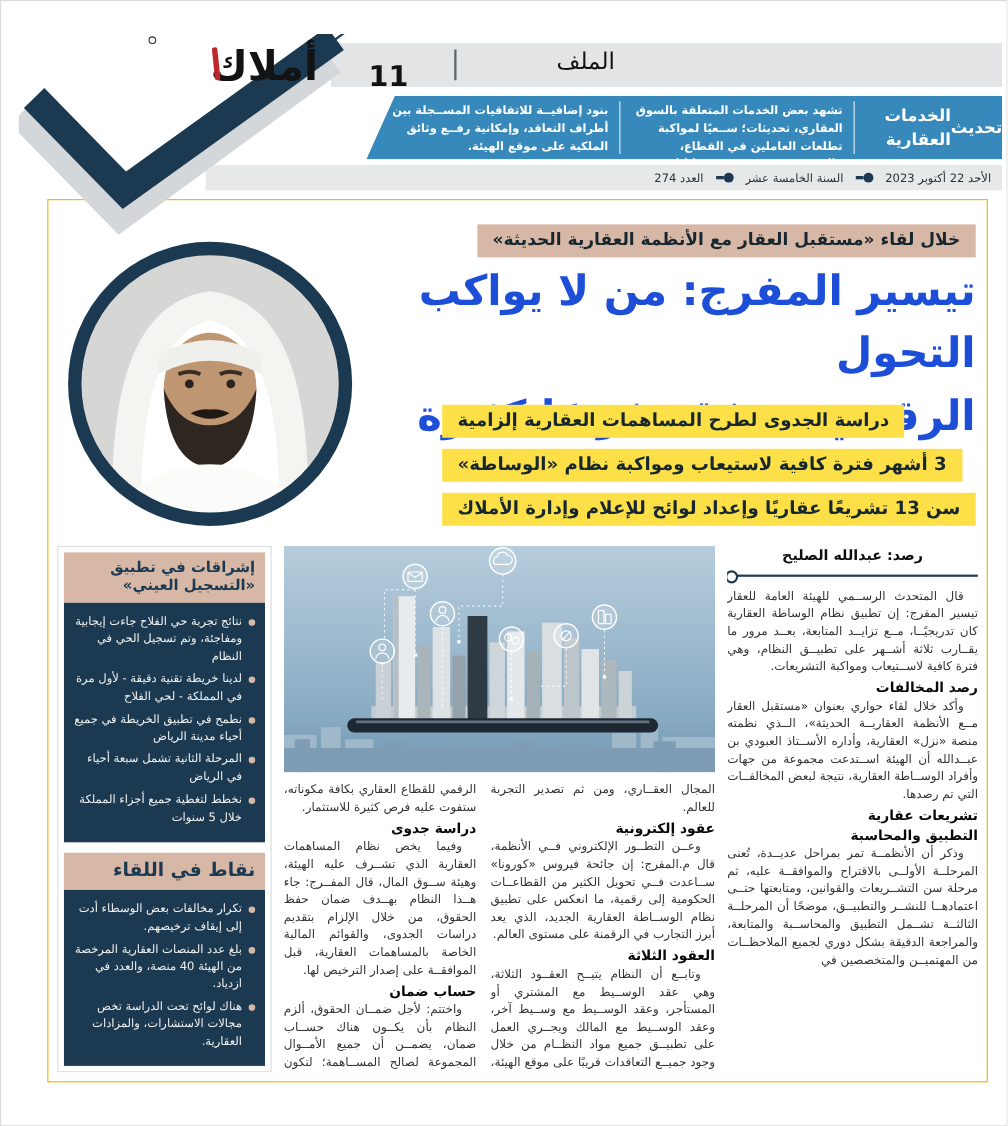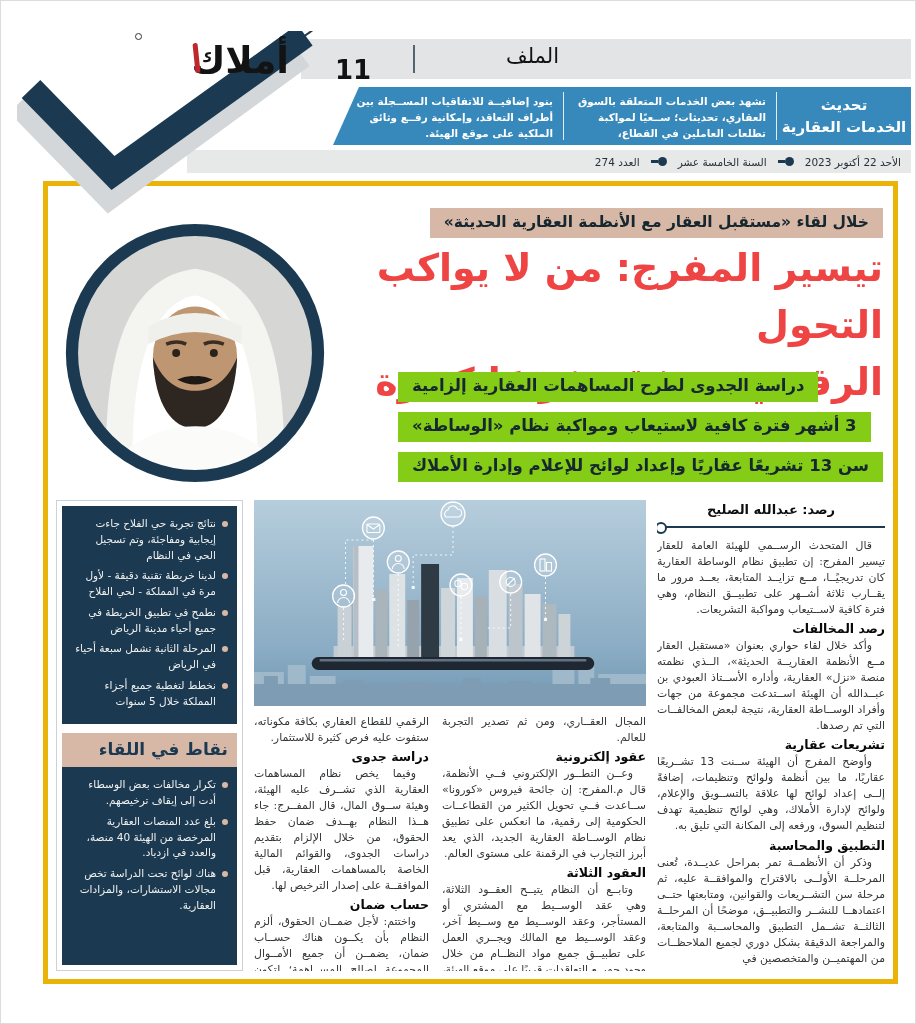--- a/index.html
+++ b/index.html
@@ -12,21 +12,21 @@
   
   .gray-bar { position:absolute; top:38px; left:300px; right:4px; height:40px;
               background:#e2e4e5; }
   .file-title { position:absolute; right:352px; top:5px; font-size:21px; font-weight:normal; color:#121212; }
   .gray-divider { position:absolute; left:112px; top:6px; bottom:6px; width:2px; background:#55656f; }
   .page-num { position:absolute; left:34px; top:16px; font-size:26px; font-weight:bold; color:#121212; }
 
   .blue-banner { position:absolute; top:86px; left:332px; right:4px; height:58px;
                  background:#3789bb; clip-path:polygon(26px 0, 100% 0, 100% 100%, 0 100%);
                  display:flex; flex-direction:row; align-items:stretch; color:#fff; }
-  .tb-title { width:134px; display:flex; flex-direction:column; justify-content:center;
+  .tb-title { width:134px; display:flex; flex-direction:row; justify-content:center;
               align-items:center; font-weight:bold; font-size:15px; line-height:1.5; }
   .tb-sep { width:1px; background:rgba(255,255,255,.85); margin:5px 0; }
   .tb-text { width:212px; margin:0; padding:6px 10px 4px 6px; font-size:10.4px; font-weight:bold;
              line-height:1.55; text-align:right; }
   .tb-text.last { width:auto; flex:1; }
 
   .date-strip { position:absolute; top:149px; left:186px; right:4px; height:23px;
                 background:#e7e9e9; display:flex; align-items:center;
                 padding:0 10px; gap:11px; font-size:10.5px; color:#25313a; }
   .d-bullet { display:inline-flex; align-items:center; }
@@ -36,31 +36,31 @@
   .logo { position:absolute; top:30px; left:16px; width:300px; height:190px; z-index:5; }
   .logo-text { position:absolute; top:8px; right:28px; font-size:37px; font-weight:bold;
                color:#131313; letter-spacing:1px; }
   .logo-accent { position:absolute; top:12px; right:118px; width:5px; height:30px;
                  background:#c0272d; transform:rotate(-6deg); border-radius:2px; }
   .logo-reg { position:absolute; top:2px; left:118px; width:7px; height:7px; border:1px solid #333;
               border-radius:50%; font-size:5px; color:#333; text-align:center; line-height:6px; }
 
   
   .article-box { position:absolute; top:180px; left:42px; right:17px; bottom:39px;
-                 background:#fff; border:5px solid #eab308; padding:8px; overflow:hidden; }
+                 background:#fff; border:1px solid #eab308; padding:8px; overflow:hidden; }
 
   .article-head { position:relative; height:306px; }
   .portrait { position:absolute; left:6px; top:26px; width:266px; height:266px; }
   .kicker { position:absolute; top:14px; right:2px; background:#d7b7a6; color:#17272f;
             font-weight:bold; font-size:15.5px; padding:5px 14px 7px; }
   .headline { position:absolute; top:46px; right:2px; width:592px; margin:0; text-align:right;
-              font-size:38px; font-weight:bold; color:#ef4444; line-height:1.5; }
+              font-size:38px; font-weight:bold; color:#1d4ed8; line-height:1.5; }
   .deck { position:absolute; top:178px; right:2px; display:flex; flex-direction:column;
           align-items:flex-end; gap:10px; }
-  .deck-bar { background:#84cc16; color:#17272f; font-weight:bold; font-size:16.5px;
+  .deck-bar { background:#fde047; color:#17272f; font-weight:bold; font-size:16.5px;
               padding:4px 14px 7px; }
 
   
   .body-grid { display:grid; direction:rtl; grid-template-columns:228px 392px 1fr;
                gap:11px; height:calc(100% - 306px); overflow:hidden; }
   .col { overflow:hidden; }
 
   .byline { text-align:center; font-weight:bold; font-size:13px; color:#0e0e0e; margin:2px 0 0; }
   .byline-rule { position:relative; border-top:2px solid #1b3a52; margin:9px 0 10px; }
   .byline-rule::before { content:''; position:absolute; left:-2px; top:-6px; width:8px; height:8px;
@@ -173,21 +173,20 @@
 
     <section class="body-grid">
 
       <div class="col">
         <div class="byline">رصد: عبدالله الصليح</div>
         <div class="byline-rule"></div>
         <p class="body">قال المتحدث الرســمي للهيئة العامة للعقار تيسير المفرج: إن تطبيق نظام الوساطة العقارية كان تدريجيًــا، مــع تزايــد المتابعة، بعــد مرور ما يقــارب ثلاثة أشــهر على تطبيــق النظام، وهي فترة كافية لاســتيعاب ومواكبة التشريعات.</p>
         <h3 class="subhead">رصد المخالفات</h3>
         <p class="body">وأكد خلال لقاء حواري بعنوان «مستقبل العقار مــع الأنظمة العقاريــة الحديثة»، الــذي نظمته منصة «نزل» العقارية، وأداره الأســتاذ العبودي بن عبــدالله أن الهيئة اســتدعت مجموعة من جهات وأفراد الوســاطة العقارية، نتيجة لبعض المخالفــات التي تم رصدها.</p>
         <h3 class="subhead">تشريعات عقارية</h3>
-        <p class="body">وأوضح المفرج أن الهيئة ســنت 13 تشــريعًا عقاريًا، ما بين أنظمة ولوائح وتنظيمات، إضافةً إلــى إعداد لوائح لها علاقة بالتســويق والإعلام، ولوائح لإدارة الأملاك، وهي لوائح تنظيمية تهدف لتنظيم السوق، ورفعه إلى المكانة التي تليق به.</p>
         <h3 class="subhead">التطبيق والمحاسبة</h3>
         <p class="body">وذكر أن الأنظمــة تمر بمراحل عديــدة، تُعنى المرحلــة الأولــى بالاقتراح والموافقــة عليه، ثم مرحلة سن التشــريعات والقوانين، ومتابعتها حتــى اعتمادهــا للنشــر والتطبيــق، موضحًا أن المرحلــة الثالثــة تشــمل التطبيق والمحاســبة والمتابعة، والمراجعة الدقيقة بشكل دوري لجميع الملاحظــات من المهتميــن والمتخصصين في</p>
       </div>
 
       <div class="middle">
         <div class="photo">
           <svg viewBox="0 0 394 206" preserveAspectRatio="none">
             <defs>
               <linearGradient id="sky" x1="0" y1="0" x2="0" y2="1">
                 <stop offset="0" stop-color="#b6cddc"></stop>
@@ -294,20 +293,21 @@
             <p class="body">وفيما يخص نظام المساهمات العقارية الذي تشــرف عليه الهيئة، وهيئة ســوق المال، قال المفــرج: جاء هــذا النظام بهــدف ضمان حفظ الحقوق، من خلال الإلزام بتقديم دراسات الجدوى، والقوائم المالية الخاصة بالمساهمات العقارية، قبل الموافقــة على إصدار الترخيص لها.</p>
             <h3 class="subhead">حساب ضمان</h3>
             <p class="body">واختتم: لأجل ضمــان الحقوق، ألزم النظام بأن يكــون هناك حســاب ضمان، يضمــن أن جميع الأمــوال المجموعة لصالح المســاهمة؛ لتكون خاضعة للرقابة، وبشكل جاذب وآمن للاستثمار والمستثمرين.</p>
           </div>
         </div>
       </div>
 
       <aside class="col">
         <div class="side-frame">
           <div class="side-box">
+            <div class="side-head">إشراقات في تطبيق «التسجيل العيني»</div>
             <div class="side-body">
               <ul class="side-list">
                 <li>نتائج تجربة حي الفلاح جاءت إيجابية ومفاجئة، وتم تسجيل الحي في النظام</li>
                 <li>لدينا خريطة تقنية دقيقة - لأول مرة في المملكة - لحي الفلاح</li>
                 <li>نطمح في تطبيق الخريطة في جميع أحياء مدينة الرياض</li>
                 <li>المرحلة الثانية تشمل سبعة أحياء في الرياض</li>
                 <li>نخطط لتغطية جميع أجزاء المملكة خلال 5 سنوات</li>
               </ul>
             </div>
           </div>

